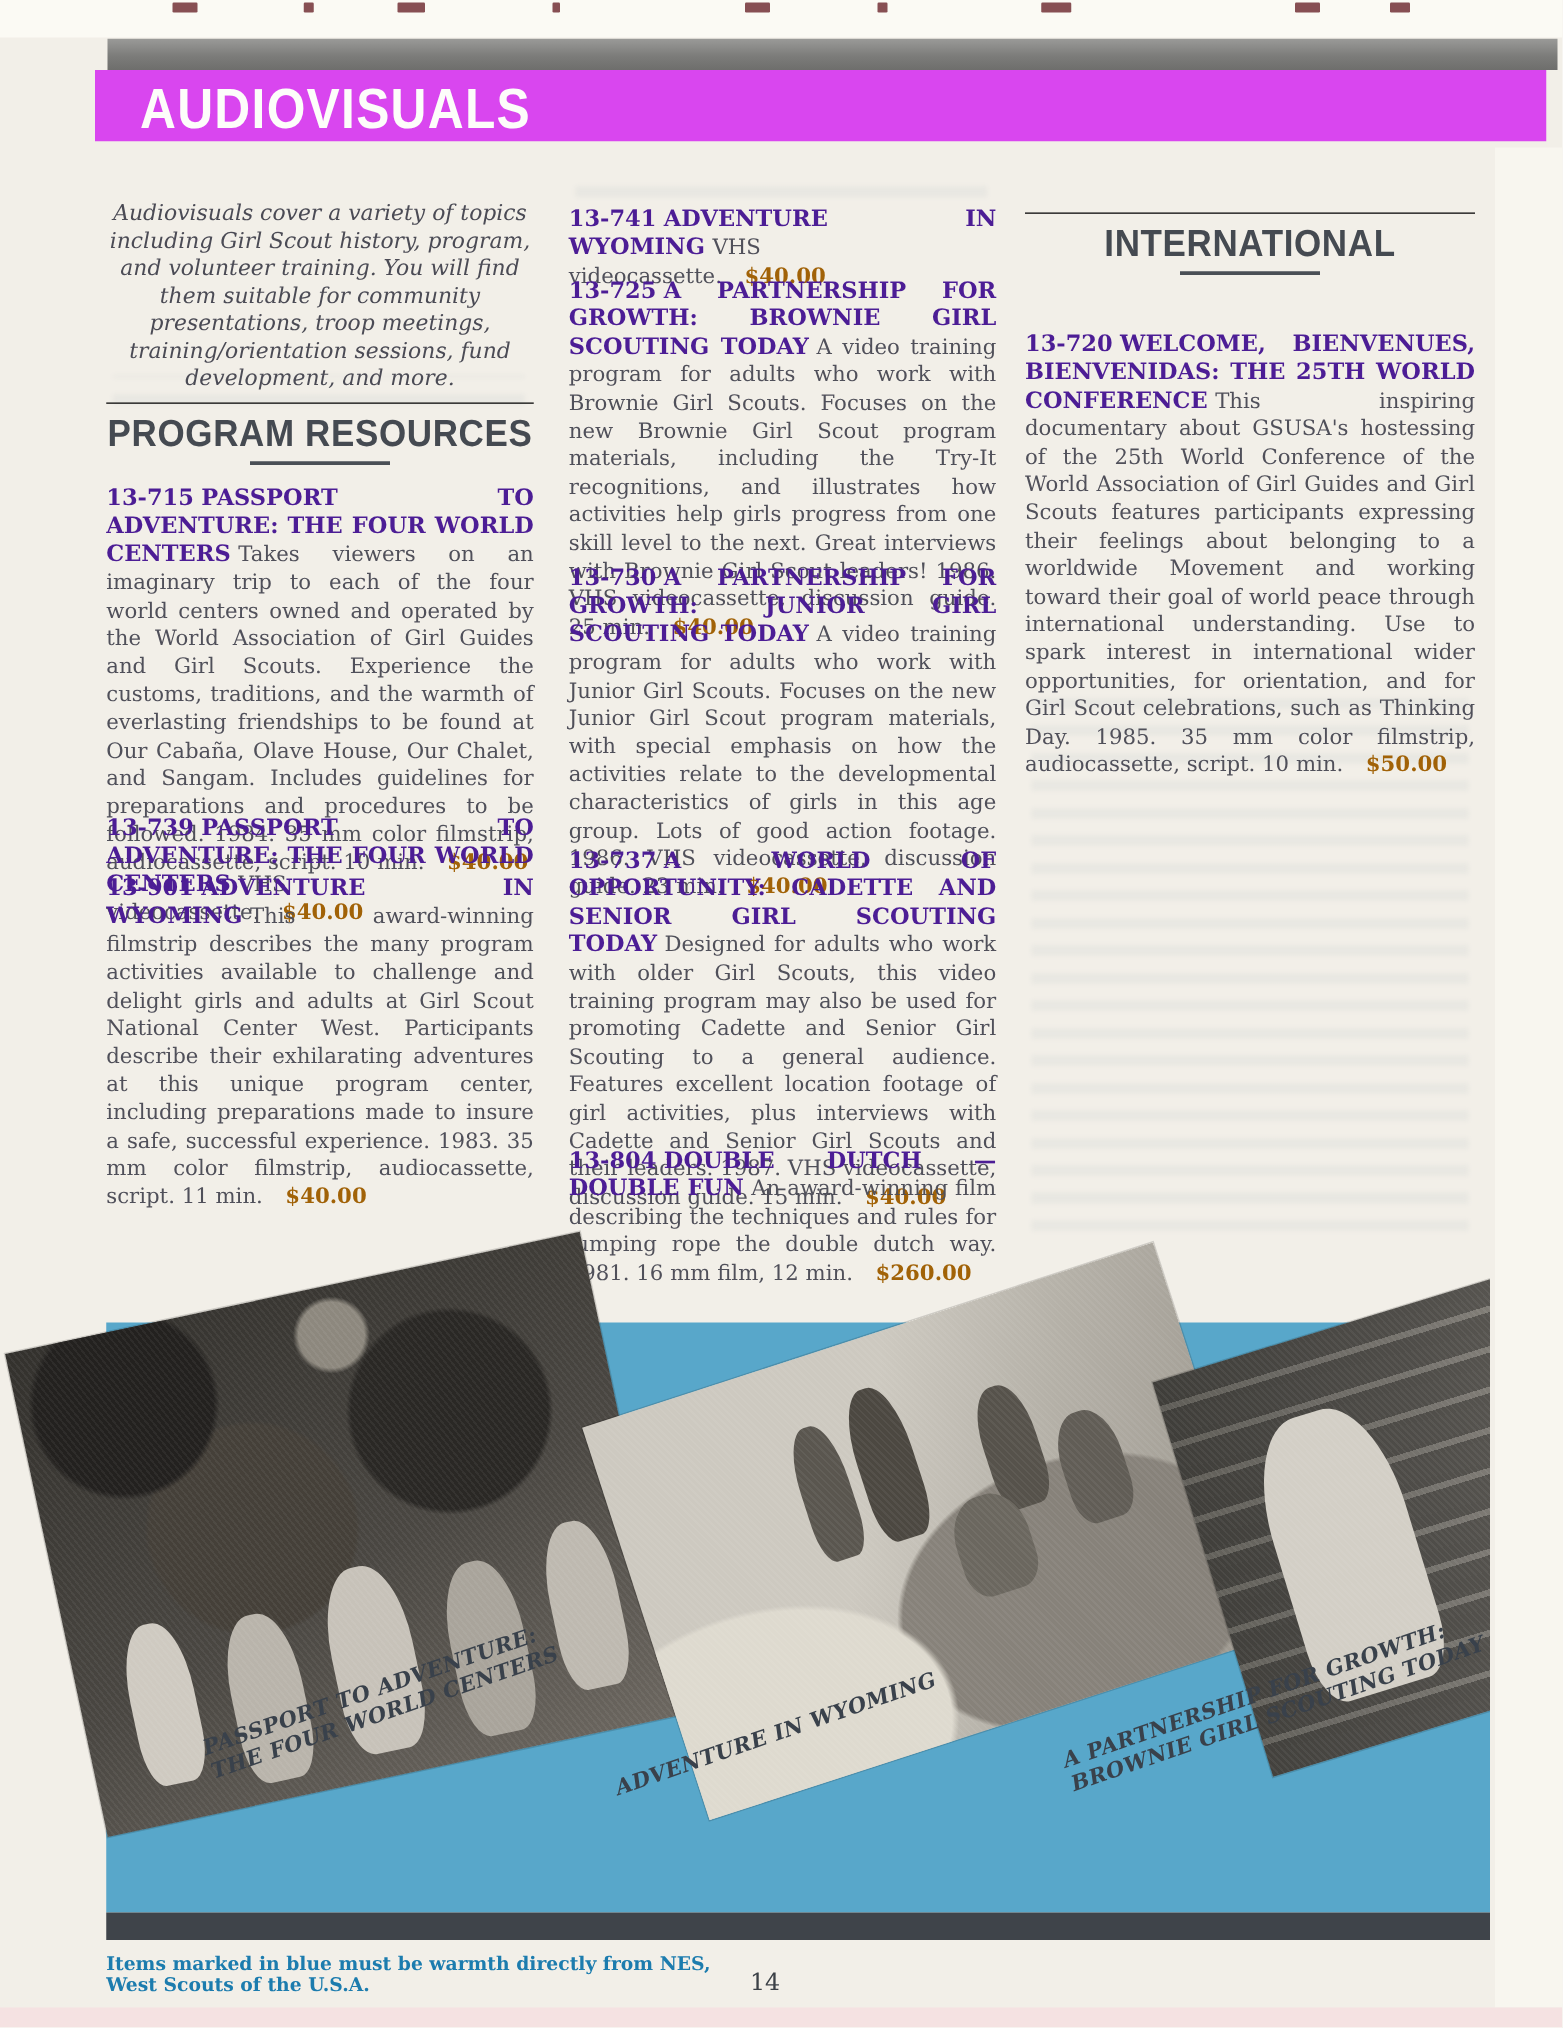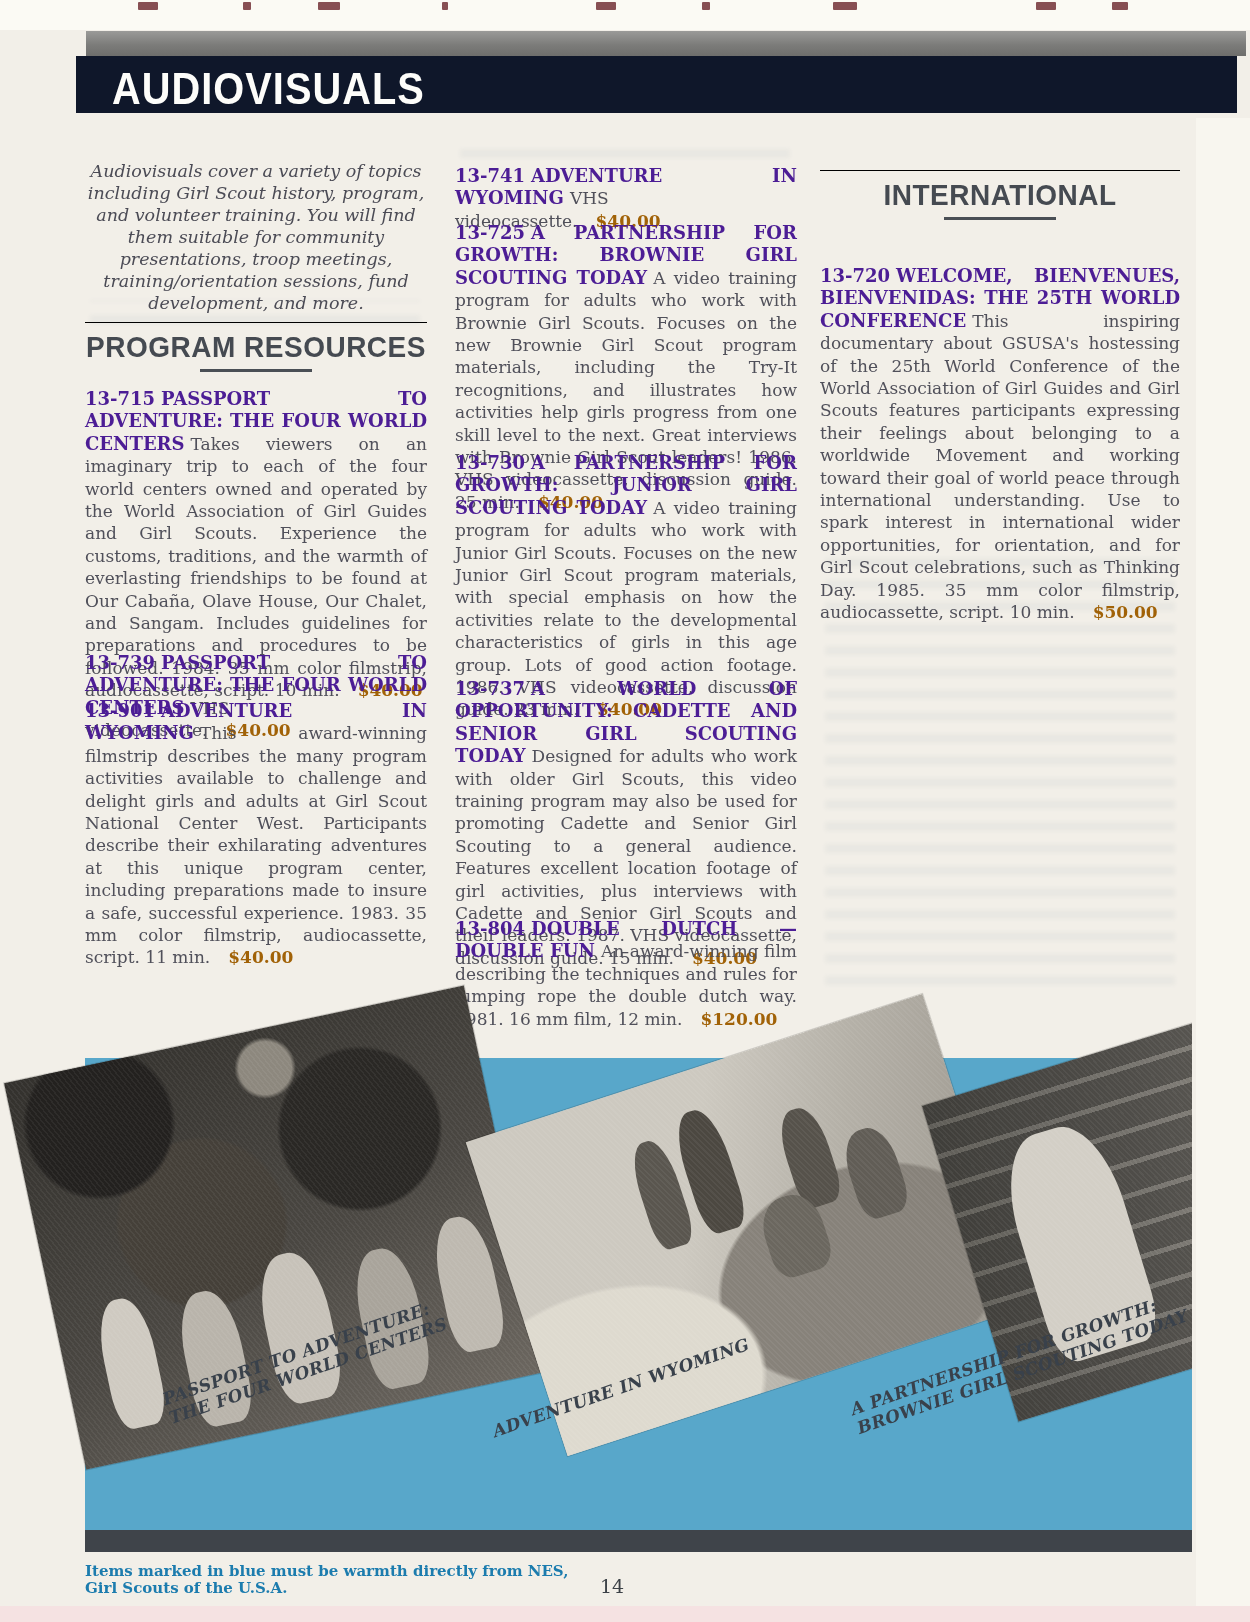--- a/index.html
+++ b/index.html
@@ -8,21 +8,21 @@
 
   
   .top-strip{position:absolute;left:0;top:0;width:1250px;height:30px;background:#fbfaf4;}
   .scan-dash{position:absolute;top:2px;height:8px;background:#6a242b;opacity:.8;border-radius:1px;}
   .right-margin{position:absolute;left:1196px;top:118px;width:54px;height:1488px;background:#f8f6ef;}
   .bottom-pink{position:absolute;left:0;top:1606px;width:1250px;height:16px;background:#f5e2e2;}
 
   
   .bar-gray{position:absolute;left:86px;top:31px;width:1160px;height:25px;
     background:linear-gradient(#9a9a98,#7c7c7a 55%,#6e6e6c);}
-  .bar-blue{position:absolute;left:76px;top:56px;width:1161px;height:57px;background:#0f172a;}
+  .bar-blue{position:absolute;left:76px;top:56px;width:1161px;height:57px;background:#d946ef;}
   .header-title{position:absolute;left:36px;top:7px;color:#fdfdfa;font-family:"Liberation Sans",sans-serif;
     font-weight:700;font-size:39px;letter-spacing:1px;transform:scale(1.02,1.16);transform-origin:left top;}
 
   
   .col{position:absolute;top:0;height:1050px;}
   .col1{left:85px;width:342px;}
   .col2{left:455px;width:342px;}
   .col3{left:820px;width:360px;}
   .abs{position:absolute;left:0;right:0;}
 
@@ -135,21 +135,21 @@
 
     <p class="item abs" style="top:452px;">
       <span class="code">13-730</span><span class="title">A PARTNERSHIP FOR GROWTH: JUNIOR GIRL SCOUTING TODAY</span><span class="body">A video training program for adults who work with Junior Girl Scouts. Focuses on the new Junior Girl Scout program materials, with special emphasis on how the activities relate to the developmental characteristics of girls in this age group. Lots of good action footage. 1986. VHS videocassette, discussion guide. 23 min.</span><span class="price">$40.00</span>
     </p>
 
     <p class="item abs" style="top:678px;">
       <span class="code">13-737</span><span class="title">A WORLD OF OPPORTUNITY: CADETTE AND SENIOR GIRL SCOUTING TODAY</span><span class="body">Designed for adults who work with older Girl Scouts, this video training program may also be used for promoting Cadette and Senior Girl Scouting to a general audience. Features excellent location footage of girl activities, plus interviews with Cadette and Senior Girl Scouts and their leaders. 1987. VHS videocassette, discussion guide. 15 min.</span><span class="price">$40.00</span>
     </p>
 
     <p class="item abs" style="top:918px;">
-      <span class="code">13-804</span><span class="title">DOUBLE DUTCH — DOUBLE FUN</span><span class="body">An award-winning film describing the techniques and rules for jumping rope the double dutch way. 1981. 16 mm film, 12 min.</span><span class="price">$120.00</span>
+      <span class="code">13-804</span><span class="title">DOUBLE DUTCH — DOUBLE FUN</span><span class="body">An award-winning film describing the techniques and rules for jumping rope the double dutch way. 1981. 16 mm film, 12 min.</span><span class="price">$260.00</span>
     </p>
   </div>
 
   <div class="col col3">
     <div class="sec-head abs" style="top:170px;">
       <h2>INTERNATIONAL</h2>
       <div class="sec-underline"></div>
     </div>
 
     <p class="item abs" style="top:240px;margin-top:25px;">
@@ -191,18 +191,18 @@
     <div class="caption" style="left:848px;top:460px;">
       <span style="display:block;">A PARTNERSHIP FOR GROWTH:</span>
       <span style="display:block;">BROWNIE GIRL SCOUTING TODAY</span>
     </div>
 
     <div class="bottom-bar"></div>
   </div>
 
   <div class="footer-note">
     <span style="display:block;">Items marked in blue must be warmth directly from NES,</span>
-    <span style="display:block;">Girl Scouts of the U.S.A.</span>
+    <span style="display:block;">West Scouts of the U.S.A.</span>
   </div>
   <div class="page-number">14</div>
 
   <div class="bottom-pink"></div>
 </div>
 
 </body></html>

